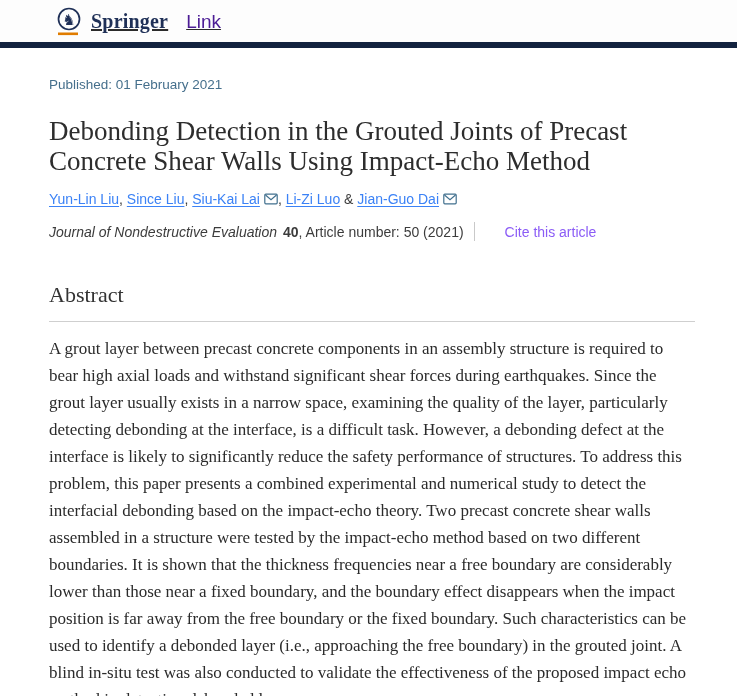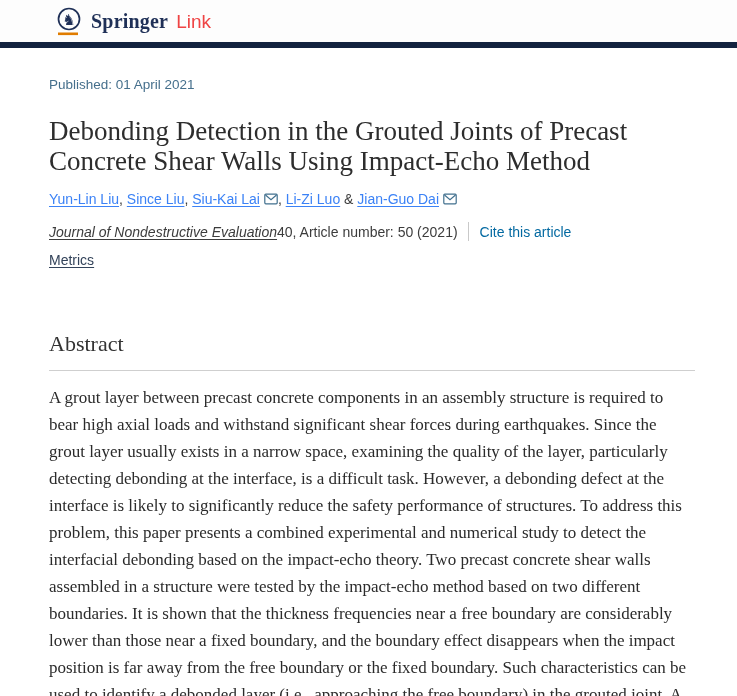--- a/index.html
+++ b/index.html
@@ -15,32 +15,32 @@
   .site-header {
     height: 42px;
     background: #fdfdfd;
     display: flex;
     align-items: center;
     padding-left: 55px;
   }
   .logo-wrap { display: flex; align-items: center; cursor: pointer; }
   .logo-icon { position: relative; width: 27px; height: 30px; margin-right: 9px; }
   .logo-icon svg { display: block; }
-  .brand-text { font-size: 20px; line-height: 1; display: flex; align-items: baseline; }
+  .brand-text { font-size: 20px; line-height: 1; display: flex; align-items: baseline; text-decoration: underline; }
   .brand-springer {
     font-family: "Liberation Serif", serif;
     font-weight: 700;
     color: #1f3057;
     letter-spacing: 0.2px;
   }
   .brand-link {
     font-family: "Liberation Sans", sans-serif;
     font-weight: 400;
-    color: #ef4444;
-    margin-left: 8px;
+    color: #4c1d95;
+    margin-left: 18px;
     font-size: 19px;
   }
   .nav-bar { height: 6px; background: #13233f; width: 737px; }
 
   
   .content {
     padding: 0 42px 0 49px;
   }
   .published {
     margin-top: 29px;
@@ -71,45 +71,44 @@
   .email-icon { display: inline-block; vertical-align: -1px; margin-left: 4px; cursor: pointer; }
   .journal-line {
     margin-top: 14px;
     font-size: 14px;
     color: #3c3c3c;
     display: flex;
     align-items: center;
   }
   .journal-name {
     font-style: italic;
-    text-decoration: underline;
     text-underline-offset: 2px;
     color: #3c3c3c;
     cursor: pointer;
   }
-  .journal-vol { font-weight: 400; }
+  .journal-vol { font-weight: 700; margin-left: 6px; }
   .pipe-divider {
     display: inline-block;
     width: 0;
     height: 19px;
     border-left: 1px solid #c9c9c9;
     margin: 0 11px 0 10px;
   }
-  .cite-link { color: #0369a1; cursor: pointer; text-decoration: none; }
+  .cite-link { color: #8b5cf6; cursor: pointer; text-decoration: none; margin-left: 19px; }
   .metrics-line { margin-top: 11px; font-size: 14px; }
   .metrics-link {
     color: #33435a;
     text-decoration: underline;
     text-underline-offset: 2px;
     cursor: pointer;
   }
 
   
   .abstract-heading {
-    margin-top: 63px;
+    margin-top: 41px;
     font-family: "Liberation Serif", serif;
     font-weight: 400;
     font-size: 22px;
     color: #333333;
   }
   .abstract-rule {
     border: none;
     border-top: 1px solid #cfcfcf;
     margin-top: 13px;
   }
@@ -138,21 +137,21 @@
     <span class="brand-text">
       <span class="brand-springer">Springer</span>
       <span class="brand-link">Link</span>
     </span>
   </div>
 </div>
 <div class="nav-bar"></div>
 
 <div class="content">
 
-  <div class="published">Published: 01 April 2021</div>
+  <div class="published">Published: 01 February 2021</div>
 
   <h1 class="article-title">Debonding Detection in the Grouted Joints of Precast Concrete Shear Walls Using Impact-Echo Method</h1>
 
   <div class="authors-line">
     <span><a class="author-link">Yun-Lin Liu</a><span class="author-sep">, </span></span><span><a class="author-link">Since Liu</a><span class="author-sep">, </span></span><span><a class="author-link">Siu-Kai Lai</a><span class="email-icon"><svg width="14" height="12" viewBox="0 0 14 12">
             <rect x="0.8" y="1.2" width="12.4" height="9.6" rx="1" fill="none" stroke="#41708e" stroke-width="1.2"></rect>
             <polyline points="1.5,2 7,6.6 12.5,2" fill="none" stroke="#41708e" stroke-width="1.2"></polyline>
           </svg></span><span class="author-sep">, </span></span><span><a class="author-link">Li-Zi Luo</a><span class="author-sep"> &amp; </span></span><span><a class="author-link">Jian-Guo Dai</a><span class="email-icon"><svg width="14" height="12" viewBox="0 0 14 12">
             <rect x="0.8" y="1.2" width="12.4" height="9.6" rx="1" fill="none" stroke="#41708e" stroke-width="1.2"></rect>
             <polyline points="1.5,2 7,6.6 12.5,2" fill="none" stroke="#41708e" stroke-width="1.2"></polyline>
@@ -160,22 +159,19 @@
   </div>
 
   <div class="journal-line">
     <a class="journal-name">Journal of Nondestructive Evaluation</a>
     <span class="journal-vol">40</span>
     <span>, Article number: 50 (2021)</span>
     <span class="pipe-divider"></span>
     <a class="cite-link">Cite this article</a>
   </div>
 
-  <div class="metrics-line">
-    <a class="metrics-link">Metrics</a>
-  </div>
 
   <h2 class="abstract-heading">Abstract</h2>
   <hr class="abstract-rule">
 
   <p class="abstract-text">A grout layer between precast concrete components in an assembly structure is required to bear high axial loads and withstand significant shear forces during earthquakes. Since the grout layer usually exists in a narrow space, examining the quality of the layer, particularly detecting debonding at the interface, is a difficult task. However, a debonding defect at the interface is likely to significantly reduce the safety performance of structures. To address this problem, this paper presents a combined experimental and numerical study to detect the interfacial debonding based on the impact-echo theory. Two precast concrete shear walls assembled in a structure were tested by the impact-echo method based on two different boundaries. It is shown that the thickness frequencies near a free boundary are considerably lower than those near a fixed boundary, and the boundary effect disappears when the impact position is far away from the free boundary or the fixed boundary. Such characteristics can be used to identify a debonded layer (i.e., approaching the free boundary) in the grouted joint. A blind in-situ test was also conducted to validate the effectiveness of the proposed impact echo method in detecting debonded layers.</p>
 
 </div>
 
 </body></html>

